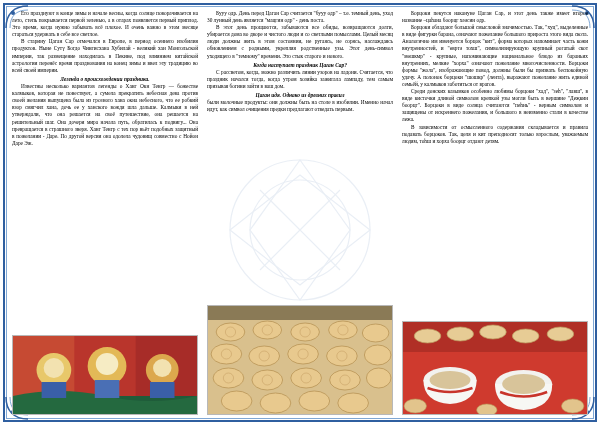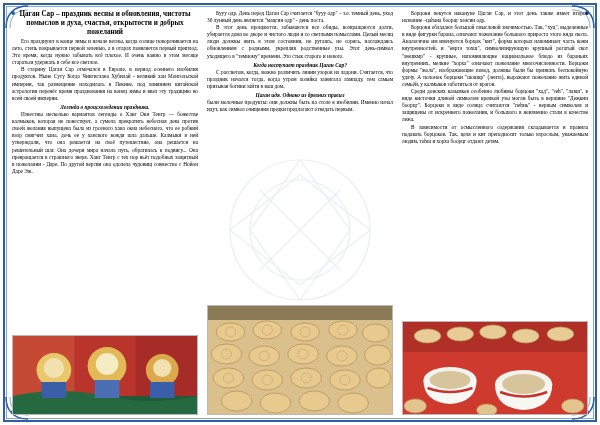--- a/index.html
+++ b/index.html
@@ -166,21 +166,20 @@
     <svg viewBox="0 0 26 26" xmlns="http://www.w3.org/2000/svg">
       <path d="M2 24 C2 10 10 2 24 2" stroke="#2f5fa0" stroke-width="1.5" fill="none"></path>
       <path d="M6 24 C6 12 12 6 24 6" stroke="#7fa7d4" stroke-width="1" fill="none"></path>
       <circle cx="9" cy="9" r="2" fill="#2f5fa0"></circle>
     </svg>
   </div>
 
   <div class="content">
 
     <div class="col">
-      <div class="article-title">Цаган Сар – праздник весны и обновления, чистоты помыслов и духа, счастья, открытости и добрых пожеланий</div>
       <p class="para">Его празднуют в конце зимы и начале весны, когда солнце поворачивается на лето, степь покрывается первой зеленью, а в отарах появляется первый приплод. Это время, когда нужно забывать всё плохое. И очень важно в этом месяце стараться удержать в себе все светлое.</p>
       <p class="para">В старину Цаган Сар отмечался в Европе, в период осеннего изобилия продуктов. Ныне Сутү Богдо Чингисхана Хубилай - великий хан Монгольской империи, так размещение находилась в Пекине, под влиянием китайской астрологии перенёс время празднования на конец зимы и ввел эту традицию во всей своей империи.</p>
       <div class="subhead">Легенда о происхождении праздника.</div>
       <p class="para">Известны несколько вариантов легенды о Ханг Окн Тенгр — божестве калмыков, которая не повествует, а сумела прекратить небесная дева против своей желания выпущена была из грозного хана окна небесного, что ее робкий взор смягчил хана, дочь ее у ханского вождя шла дальше. Калмыки в ней утверждали, что она решается на своё путешествие, она решается на решительный шаг. Она дочери мира начала путь, обратилась к подвигу... Она превращается в страшного зверя. Ханг Тенгр с тех пор вьёт подобных защитный в пожелании - Даре. По другой версии она одолела чудовищ совместно с Нойон Даре Эж.</p>
       <div class="spacer"></div>
       <div class="photo photo-1">
         <svg viewBox="0 0 180 78" preserveAspectRatio="none" xmlns="http://www.w3.org/2000/svg">
           <rect width="180" height="78" fill="#b9352c"></rect>
           <rect x="0" y="0" width="60" height="78" fill="#c64a33"></rect>
           <rect x="120" y="0" width="60" height="78" fill="#a72c28"></rect>

